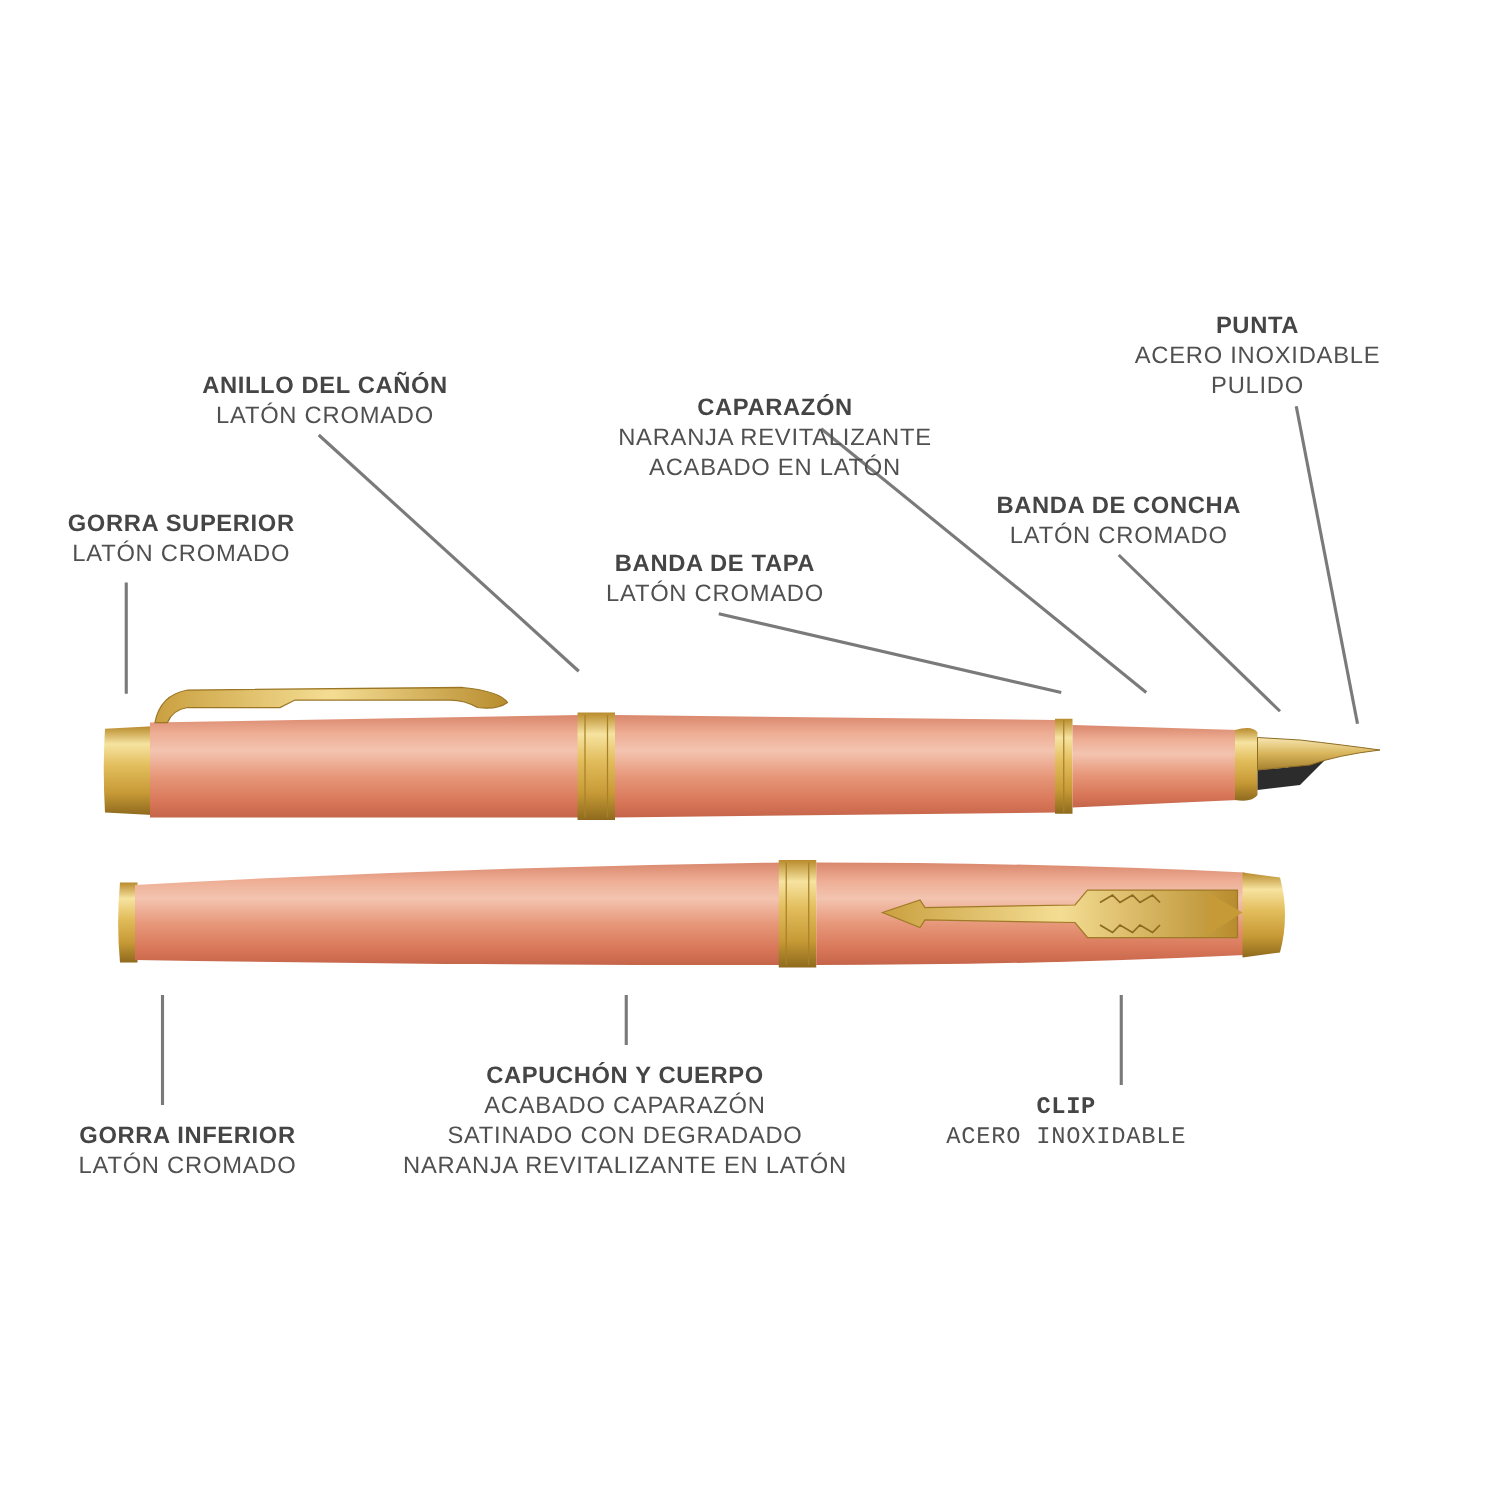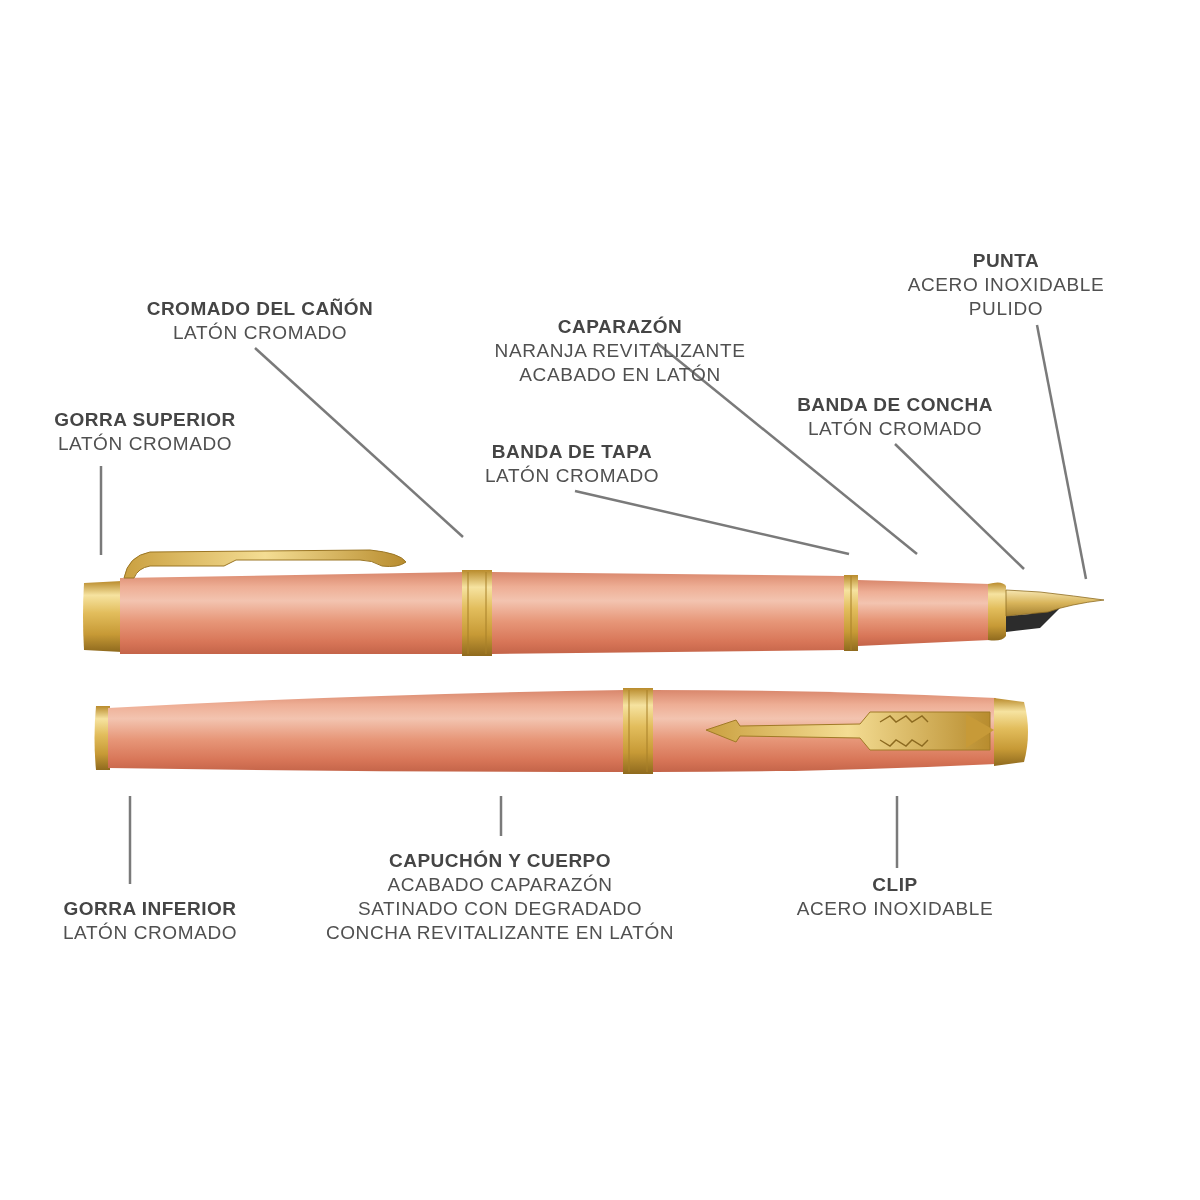--- a/index.html
+++ b/index.html
@@ -102,21 +102,21 @@
     <line x1="897" y1="796" x2="897" y2="868"></line>
   </g>
 </svg>
 
 <div class="callout" style="left:20px; top:408px; width:250px;">
   <span class="title">GORRA SUPERIOR</span>
   <span class="desc">LATÓN CROMADO</span>
 </div>
 
 <div class="callout" style="left:130px; top:297px; width:260px;">
-  <span class="title">CROMADO DEL CAÑÓN</span>
+  <span class="title">ANILLO DEL CAÑÓN</span>
   <span class="desc">LATÓN CROMADO</span>
 </div>
 
 <div class="callout" style="left:460px; top:267px; width:320px;margin-top:48px;">
   <span class="title">CAPARAZÓN</span>
   <span class="desc">NARANJA REVITALIZANTE</span>
   <span class="desc">ACABADO EN LATÓN</span>
 </div>
 
 <div class="callout" style="left:886px; top:249px; width:240px;">
@@ -137,19 +137,19 @@
 
 <div class="callout" style="left:30px; top:897px; width:240px;">
   <span class="title">GORRA INFERIOR</span>
   <span class="desc">LATÓN CROMADO</span>
 </div>
 
 <div class="callout" style="left:290px; top:849px; width:420px;">
   <span class="title">CAPUCHÓN Y CUERPO</span>
   <span class="desc">ACABADO CAPARAZÓN</span>
   <span class="desc">SATINADO CON DEGRADADO</span>
-  <span class="desc">CONCHA REVITALIZANTE EN LATÓN</span>
+  <span class="desc">NARANJA REVITALIZANTE EN LATÓN</span>
 </div>
 
-<div class="callout" style="left:775px; top:873px; width:240px;">
+<div class="callout" style="left:733px; top:873px; width:240px;font-family:Liberation Mono, monospace;">
   <span class="title">CLIP</span>
   <span class="desc">ACERO INOXIDABLE</span>
 </div>
 
 </body></html>

